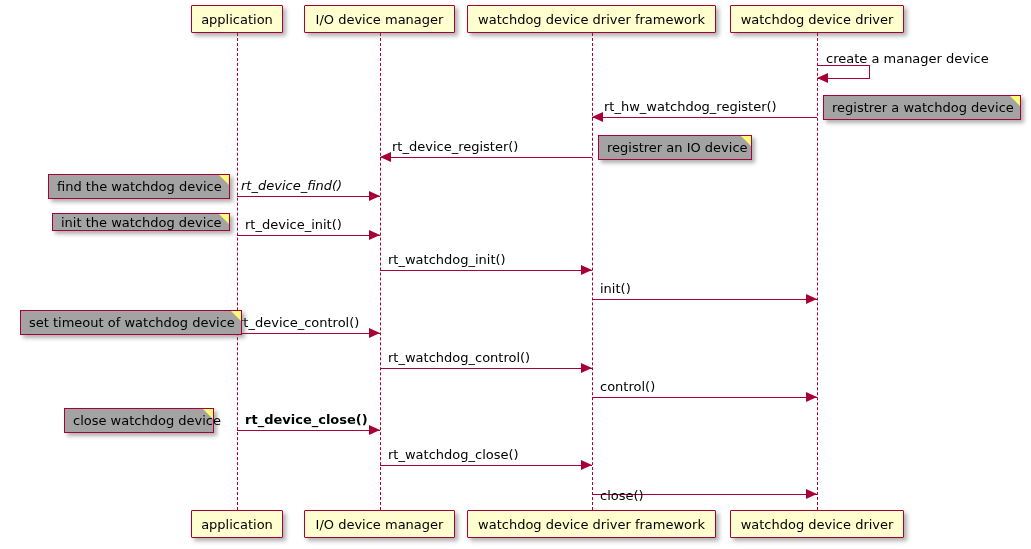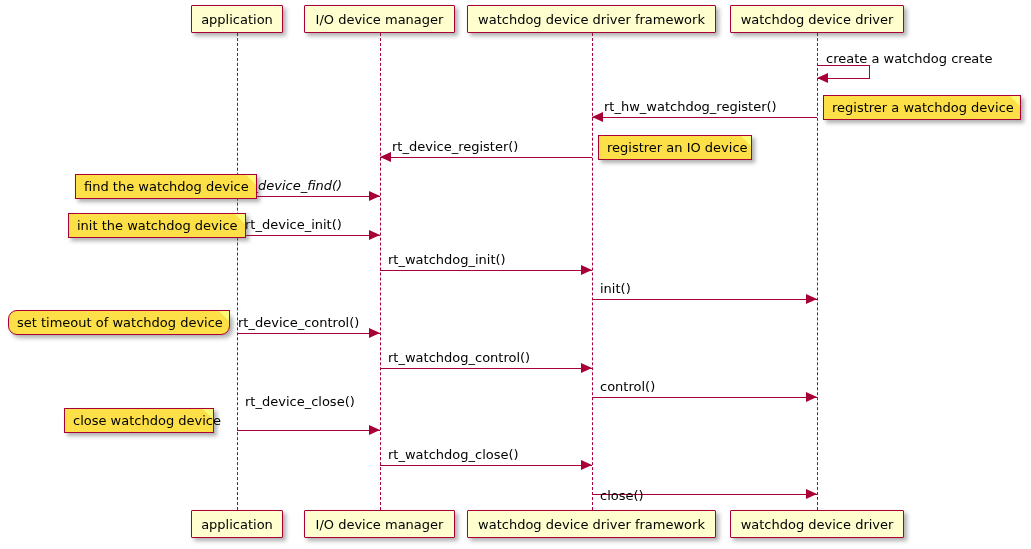--- a/index.html
+++ b/index.html
@@ -80,21 +80,21 @@
     position: absolute;
     box-sizing: border-box;
     border: 1.3px solid #A80036;
     border-left: none;
     z-index: 3;
   }
   
   .note {
     position: absolute;
     box-sizing: border-box;
-    background: #fde047;
+    background: #a3a3a3;
     border: 1.3px solid #A80036;
     color: #000000;
     font-size: 13px;
     line-height: 1;
     white-space: nowrap;
     display: flex;
     align-items: center;
     padding: 0 8px;
     box-shadow: 3px 3px 4px rgba(80,80,80,0.45);
     z-index: 6;
@@ -134,21 +134,21 @@
   <div class="participant" style="left:304px; top:5px; width:151px; height:28px;">
     <span>I/O device manager</span>
   </div>
   <div class="participant" style="left:467px; top:5px; width:249px; height:28px;">
     <span>watchdog device driver framework</span>
   </div>
   <div class="participant" style="left:730px; top:5px; width:174px; height:28px;">
     <span>watchdog device driver</span>
   </div>
 
-  <div class="msg-label" style="left:826px; top:52px;">create a watchdog create</div>
+  <div class="msg-label" style="left:826px; top:52px;">create a manager device</div>
   <div class="selfmsg" style="left:817px; top:65px; width:53px; height:14px;"></div>
   <div class="arrowhead left" style="left:817px; top:73px;"></div>
 
   <div class="msg-label" style="left:604px; top:100px;">rt_hw_watchdog_register()</div>
   <div class="msg" style="left:592px; top:117px; width:225px;"></div>
   <div class="arrowhead left" style="left:592px; top:112px;"></div>
 
   <div class="msg-label" style="left:392px; top:140px;">rt_device_register()</div>
   <div class="msg" style="left:380px; top:157px; width:212px;"></div>
   <div class="arrowhead left" style="left:380px; top:152px;"></div>
@@ -174,21 +174,21 @@
   <div class="arrowhead right" style="left:369px; top:328px;"></div>
 
   <div class="msg-label" style="left:388px; top:351px;">rt_watchdog_control()</div>
   <div class="msg" style="left:380px; top:368px; width:212px;"></div>
   <div class="arrowhead right" style="left:581px; top:363px;"></div>
 
   <div class="msg-label" style="left:600px; top:380px;">control()</div>
   <div class="msg" style="left:592px; top:397px; width:225px;"></div>
   <div class="arrowhead right" style="left:806px; top:392px;"></div>
 
-  <div class="msg-label" style="left:245px; top:395px;">rt_device_close()</div>
+  <div class="msg-label" style="left:245px; top:413px;font-weight:bold;">rt_device_close()</div>
   <div class="msg" style="left:237px; top:430px; width:143px;"></div>
   <div class="arrowhead right" style="left:369px; top:425px;"></div>
 
   <div class="msg-label" style="left:388px; top:448px;">rt_watchdog_close()</div>
   <div class="msg" style="left:380px; top:465px; width:212px;"></div>
   <div class="arrowhead right" style="left:581px; top:460px;"></div>
 
   <div class="msg-label" style="left:600px; top:489px;">close()</div>
   <div class="msg" style="left:592px; top:494px; width:225px;"></div>
   <div class="arrowhead right" style="left:806px; top:489px;"></div>
@@ -198,33 +198,33 @@
     <span class="fold"></span>
     <span class="fold-inner"></span>
   </div>
 
   <div class="note" style="left:598px; top:135px; width:154px; height:25px;">
     <span>registrer an IO device</span>
     <span class="fold"></span>
     <span class="fold-inner"></span>
   </div>
 
-  <div class="note" style="left:48px; top:174px; width:182px; height:25px;margin-left:27px;">
+  <div class="note" style="left:48px; top:174px; width:182px; height:25px;">
     <span>find the watchdog device</span>
     <span class="fold"></span>
     <span class="fold-inner"></span>
   </div>
 
-  <div class="note" style="left:68px; top:213px; width:178px; height:25px;">
+  <div class="note" style="left:52px; top:213px; width:178px; height:18px;">
     <span>init the watchdog device</span>
     <span class="fold"></span>
     <span class="fold-inner"></span>
   </div>
 
-  <div class="note" style="left:8px; top:310px; width:222px; height:25px;border-radius:9px;">
+  <div class="note" style="left:20px; top:310px; width:222px; height:25px;">
     <span>set timeout of watchdog device</span>
     <span class="fold"></span>
     <span class="fold-inner"></span>
   </div>
 
   <div class="note" style="left:64px; top:408px; width:150px; height:25px;">
     <span>close watchdog device</span>
     <span class="fold"></span>
     <span class="fold-inner"></span>
   </div>

